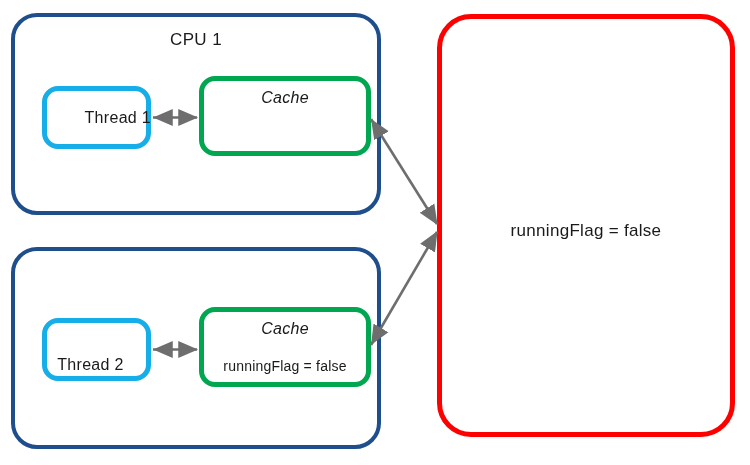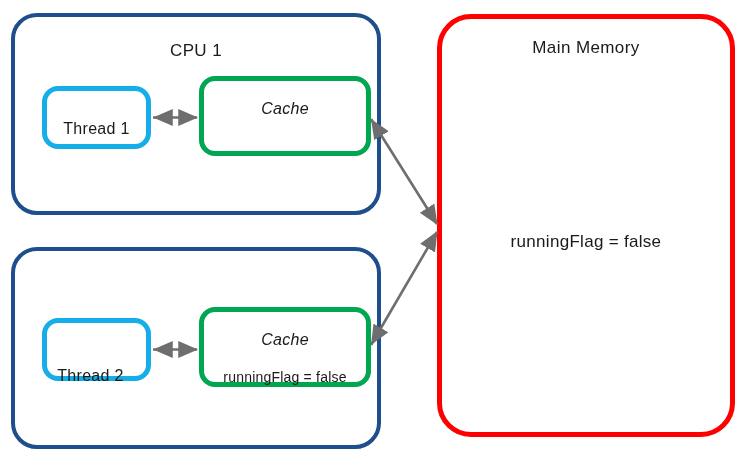--- a/index.html
+++ b/index.html
@@ -46,21 +46,20 @@
     border-radius: 16px;
   }
 
   
   .label {
     position: absolute;
     color: #1a1a1a;
     text-align: center;
     white-space: nowrap;
     line-height: 1;
-    margin-top: 11px;
   }
 
   .title-label {
     font-size: 17px;
     letter-spacing: 0.4px;
   }
 
   .thread-label {
     font-size: 16px;
     letter-spacing: 0.3px;
@@ -96,21 +95,21 @@
 <body>
 
 <div id="canvas">
 
   <div class="box cpu-box" style="left:11px; top:13px; width:370px; height:202px;"></div>
 
   <div class="label title-label" style="left:11px; top:31px; width:370px;">CPU 1</div>
 
   <div class="box thread-box" style="left:42px; top:86px; width:109px; height:63px;"></div>
 
-  <div class="label thread-label" style="left:42px; top:110px; width:109px;">Thread 1</div>
+  <div class="label thread-label" style="left:42px; top:110px; width:109px;text-align:right;">Thread 1</div>
 
   <div class="box cache-box" style="left:199px; top:76px; width:172px; height:80px;"></div>
 
   <div class="label cache-title" style="left:199px; top:90px; width:172px;">Cache</div>
 
 
   <div class="box cpu-box" style="left:11px; top:247px; width:370px; height:202px;"></div>
 
 
   <div class="box thread-box" style="left:42px; top:318px; width:109px; height:63px;"></div>
@@ -118,21 +117,20 @@
   <div class="label thread-label" style="left:42px; top:357px; width:97px;">Thread 2</div>
 
   <div class="box cache-box" style="left:199px; top:307px; width:172px; height:80px;"></div>
 
   <div class="label cache-title" style="left:199px; top:321px; width:172px;">Cache</div>
 
   <div class="label cache-value" style="left:199px; top:359px; width:172px;">runningFlag = false</div>
 
   <div class="box mem-box" style="left:437px; top:14px; width:298px; height:423px;"></div>
 
-  <div class="label title-label" style="left:437px; top:28px; width:298px;">Main Memory</div>
 
   <div class="label mem-value" style="left:437px; top:222px; width:298px;">runningFlag = false</div>
 
   <svg id="arrows" viewBox="0 0 750 465">
     <defs>
       <marker id="ah-end" markerWidth="8" markerHeight="8" refX="7.2" refY="4" orient="auto" markerUnits="strokeWidth">
         <path d="M0,0.7 L7.6,4 L0,7.3 Z" fill="#6E6E6E"></path>
       </marker>
       <marker id="ah-start" markerWidth="8" markerHeight="8" refX="0.4" refY="4" orient="auto" markerUnits="strokeWidth">
         <path d="M8,0.7 L0.4,4 L8,7.3 Z" fill="#6E6E6E"></path>

